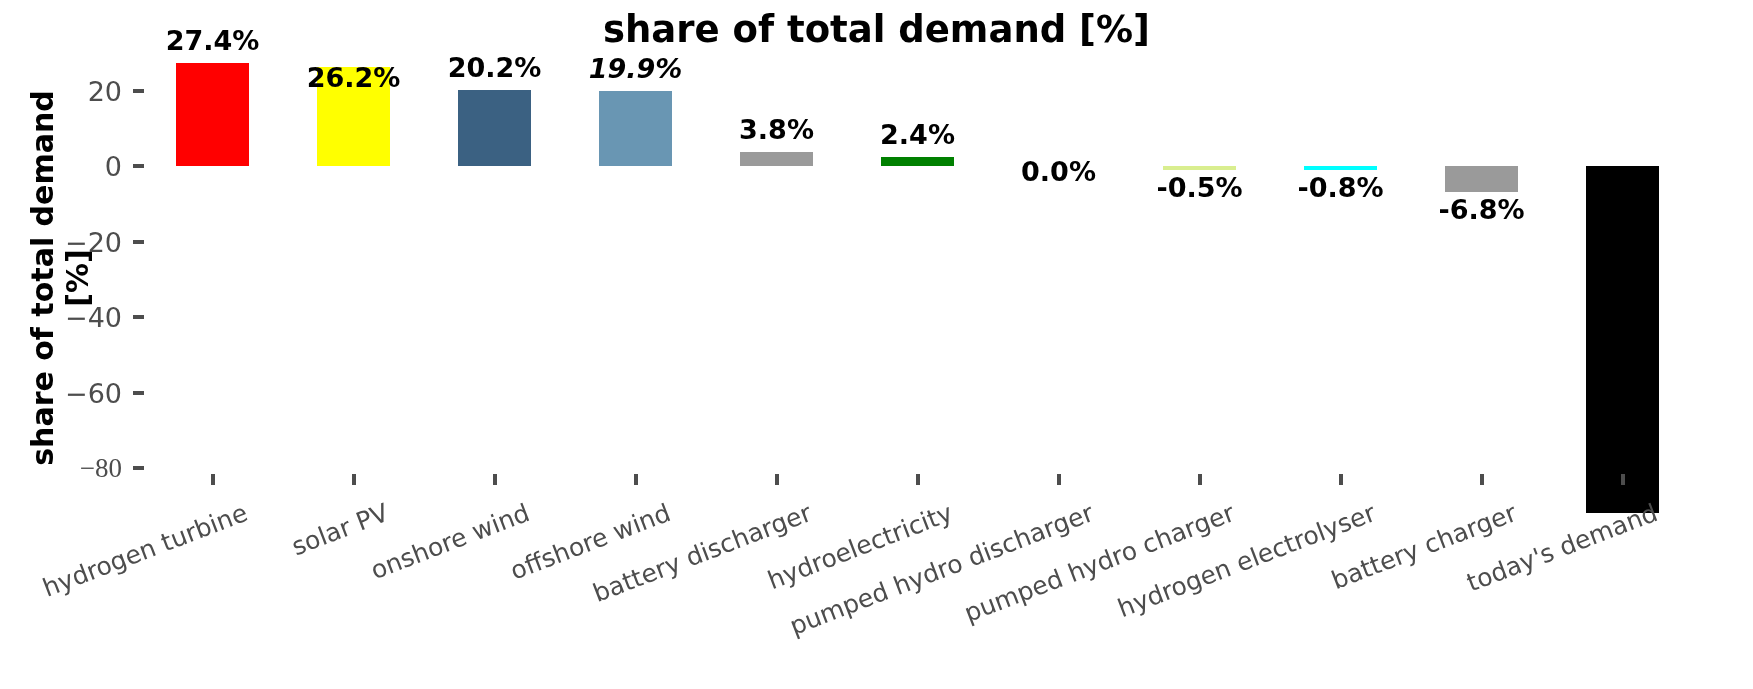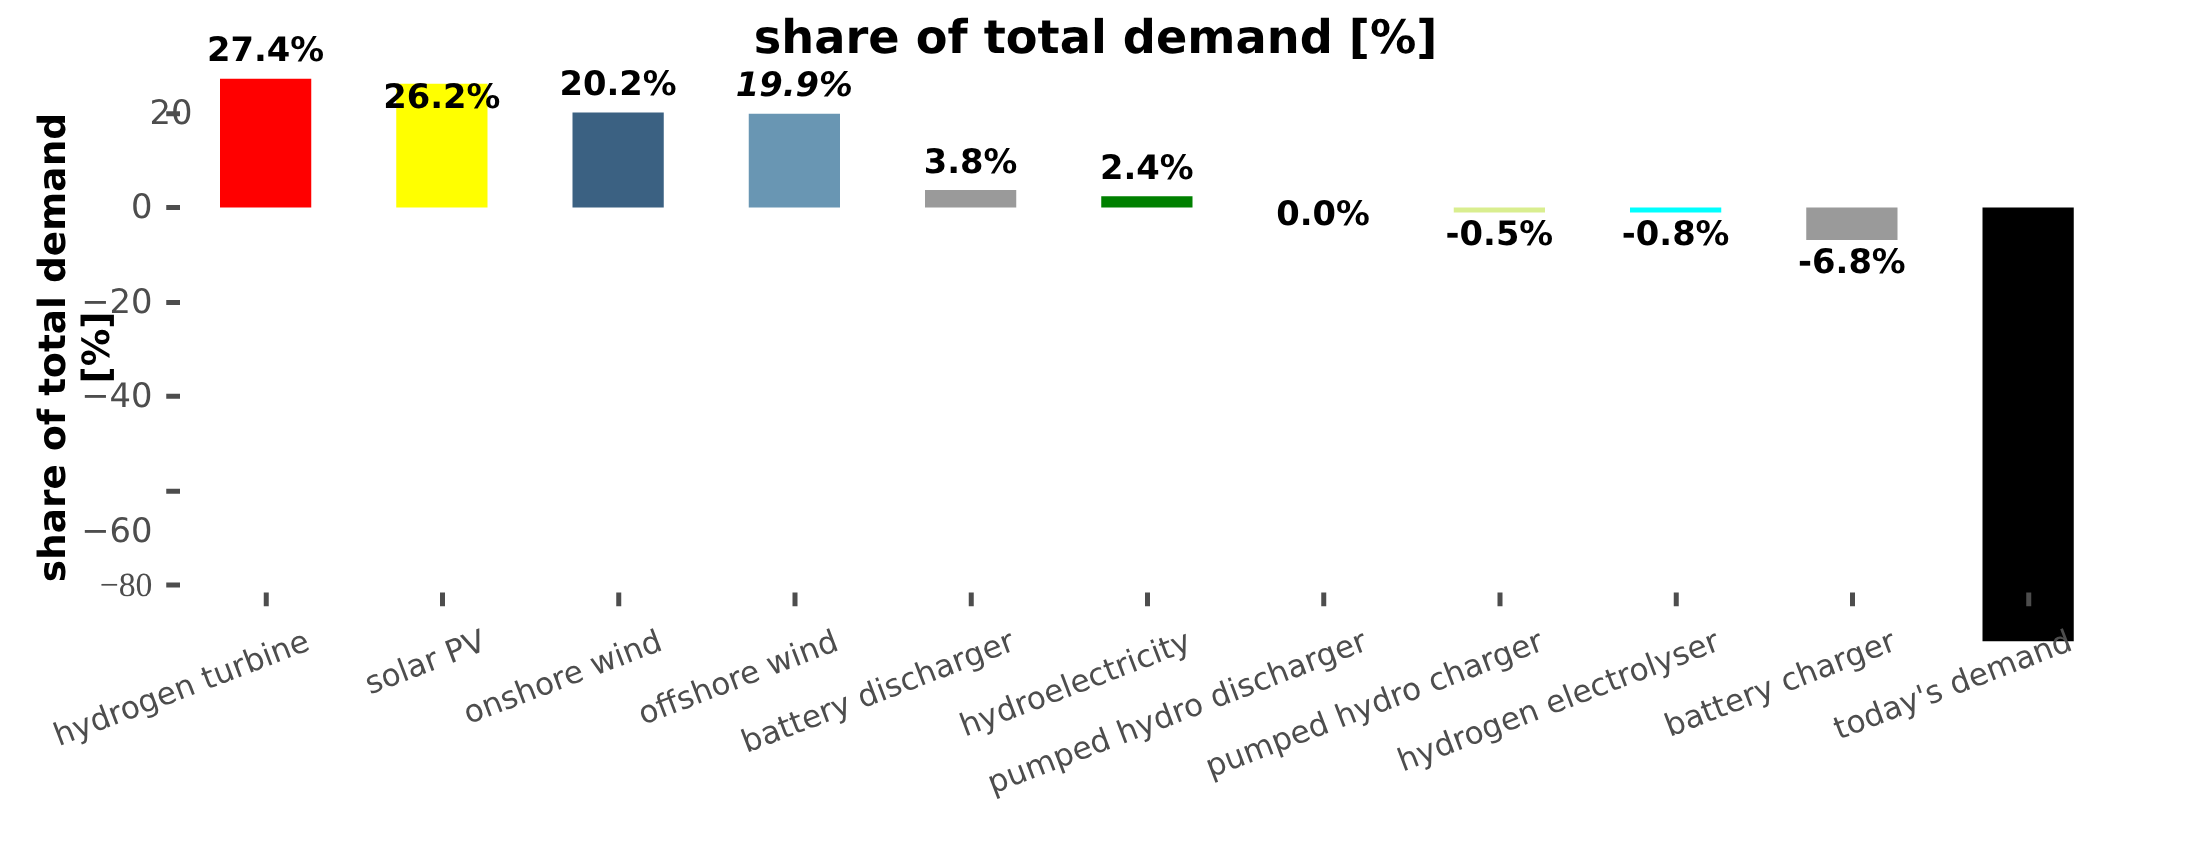--- a/index.html
+++ b/index.html
@@ -56,29 +56,29 @@
 </head>
 <body>
 
 <div id="fig">
 
   <div class="fig-title">share of total demand [%]</div>
 
   <div class="ylabel">share of total demand [%]</div>
 
   <div id="plot">
-      <div class="ytick-label" style="top: 90.5px; left: 0px; width: 122px; padding-left: 32px;">20</div>
+      <div class="ytick-label" style="top: 90.5px; left: 0px; width: 122px;">20</div>
       <div class="ytick-mark" style="top: 90.5px; left: 133px;"></div>
       <div class="ytick-label" style="top: 166px; left: 0px; width: 122px;">0</div>
       <div class="ytick-mark" style="top: 166px; left: 133px;"></div>
       <div class="ytick-label" style="top: 241.5px; left: 0px; width: 122px;">−20</div>
       <div class="ytick-mark" style="top: 241.5px; left: 133px;"></div>
       <div class="ytick-label" style="top: 317px; left: 0px; width: 122px;">−40</div>
       <div class="ytick-mark" style="top: 317px; left: 133px;"></div>
-      <div class="ytick-label" style="top: 392.5px; left: 0px; width: 122px; margin-top: 32px;">−60</div>
+      <div class="ytick-label" style="top: 392.5px; left: 0px; width: 122px;">−60</div>
       <div class="ytick-mark" style="top: 392.5px; left: 133px;"></div>
       <div class="ytick-label" style="top: 468px; left: 0px; width: 122px; font-family: Liberation Serif, serif;">−80</div>
       <div class="ytick-mark" style="top: 468px; left: 133px;"></div>
       <div class="bar" title="hydrogen turbine 27.4%" style="left: 176px; top: 62.565px; width: 73px; height: 103.435px; background: rgb(255, 0, 0);"></div>
       <div class="bar-value" style="width: 200px; left: 112.5px; top: 24.565px;">27.4%</div>
       <div class="xtick-mark" style="left: 210.5px; top: 474px;"></div>
       <div class="xtick-label" style="left: 240.5px; top: 498px; width: 0px;">
         <span style="display: inline-block; position: absolute; right: 0px; top: 0px; white-space: nowrap;">hydrogen turbine</span>
       </div>
       <div class="bar" title="solar PV 26.2%" style="left: 317px; top: 67.095px; width: 73px; height: 98.905px; background: rgb(255, 255, 0);"></div>

